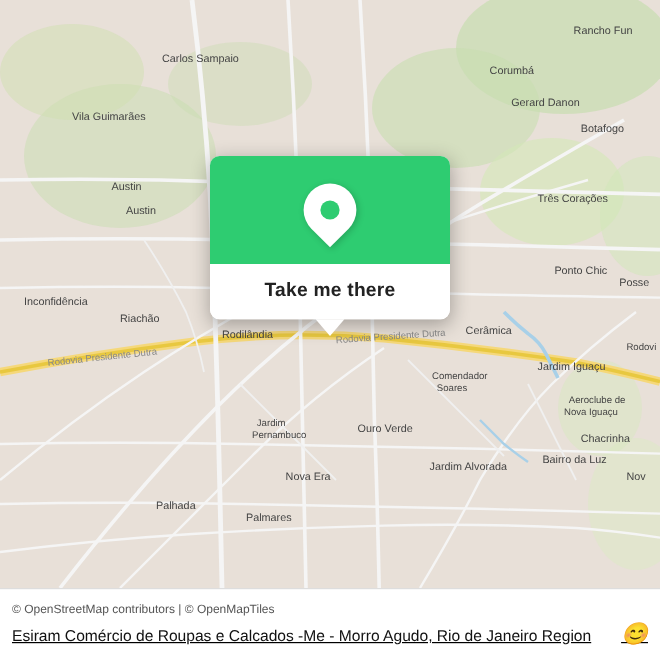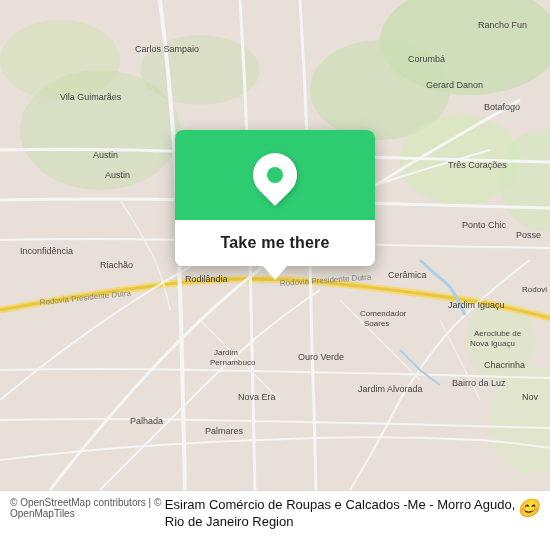--- a/index.html
+++ b/index.html
@@ -97,21 +97,21 @@
       left: 50%;
       transform: translateX(-50%);
     }
 
     
     #bottom-bar {
       width: 550px;
       height: 60px;
       background: white;
       display: flex;
-      flex-direction: row;
+      flex-direction: column;
       justify-content: center;
       padding: 6px 10px;
       border-top: 1px solid #ddd;
     }
 
     #attribution-line {
       font-size: 10px;
       color: #555;
       margin-bottom: 3px;
     }
@@ -137,23 +137,24 @@
       gap: 4px;
       white-space: nowrap;
     }
 
     .moovit-emoji {
       font-size: 18px;
     }
 
     #destination-text-wrap {
       display: flex;
-      align-items: flex-start;
+      align-items: flex-end;
       gap: 0;
       width: 100%;
+      text-decoration: underline;
     }
   </style>
 </head>
 <body>
 
 <div id="map-container">
   <svg id="map-svg" viewBox="0 0 550 490" xmlns="http://www.w3.org/2000/svg">
 
     <rect width="550" height="490" fill="#e8e0d8"></rect>
 

